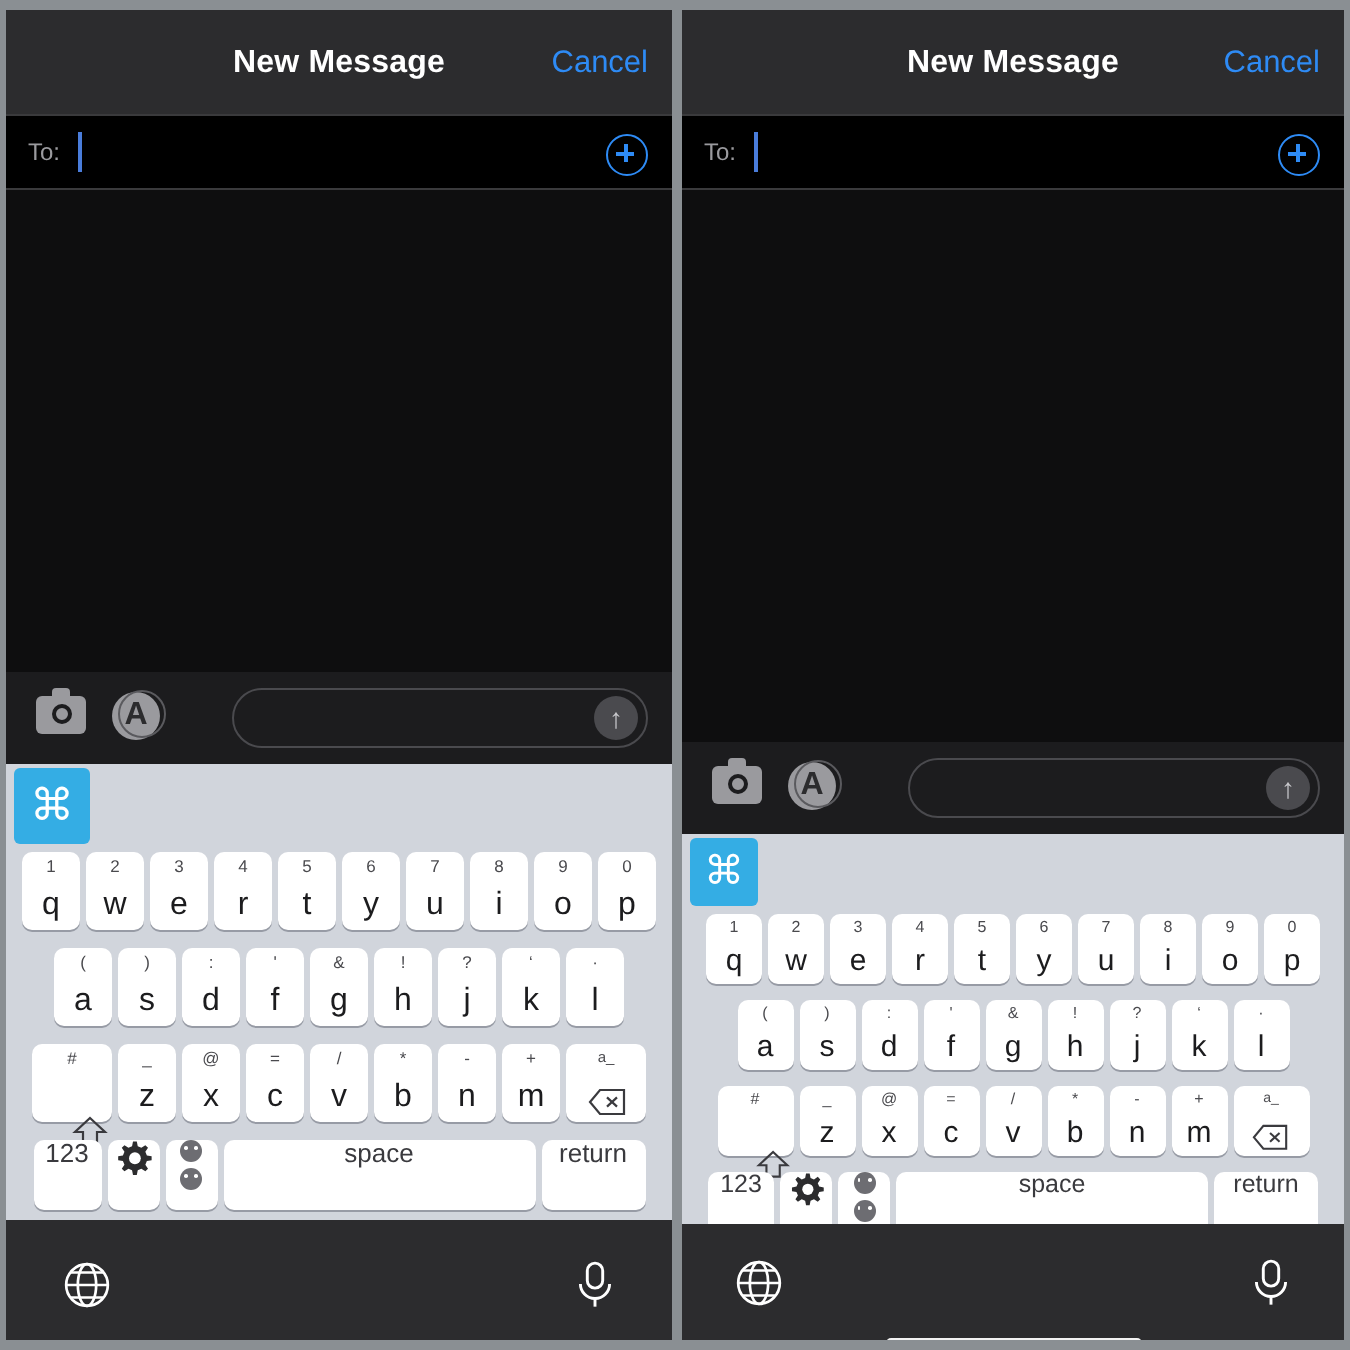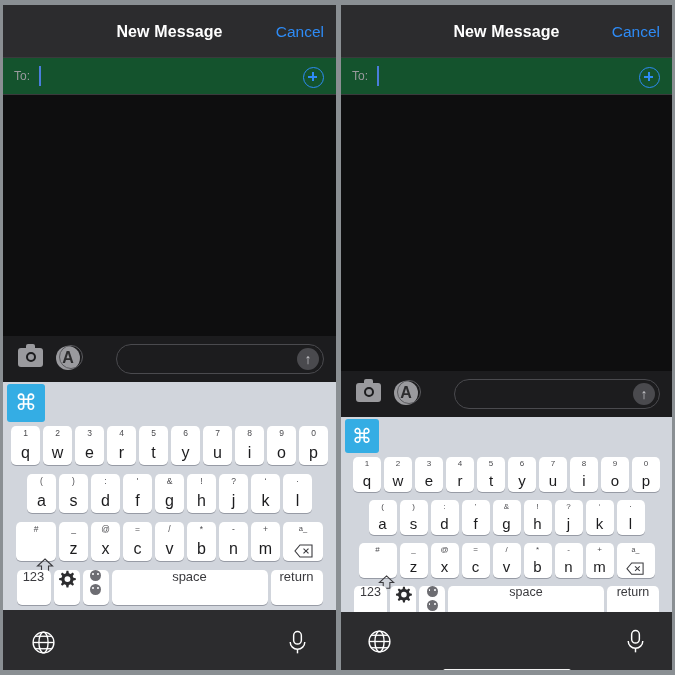--- a/index.html
+++ b/index.html
@@ -11,21 +11,21 @@
   .panel.left{left:3px;width:333px;}
   .panel.right{left:341px;width:331px;}
 
   
   .navbar{position:relative;height:52px;background:#2c2c2e;}
   .nav-title{position:absolute;left:0;right:0;top:18px;text-align:center;color:#ffffff;
              font-size:16px;font-weight:bold;letter-spacing:.1px;}
   .nav-cancel{position:absolute;right:12px;top:18px;color:#2e8bf5;font-size:15.5px;}
 
   
-  .tofield{position:relative;height:36px;background:#14532d;
+  .tofield{position:relative;height:36px;background:#000000;
            border-top:1px solid #3a3a3c;border-bottom:1px solid #3a3a3c;}
   .to-label{position:absolute;left:11px;top:11px;color:#9a9a9e;font-size:12px;}
   .to-caret{position:absolute;left:36px;top:8px;width:2px;height:20px;background:#4a7ddb;}
   .plus-btn{position:absolute;right:12px;top:9px;width:19px;height:19px;border:1.6px solid #2e8bf5;
             border-radius:50%;}
   .plus-btn:before,.plus-btn:after{content:"";position:absolute;background:#2e8bf5;}
   .plus-btn:before{left:3.5px;top:8px;width:9px;height:1.6px;}
   .plus-btn:after{top:3.5px;left:8px;height:9px;width:1.6px;}
 
   

